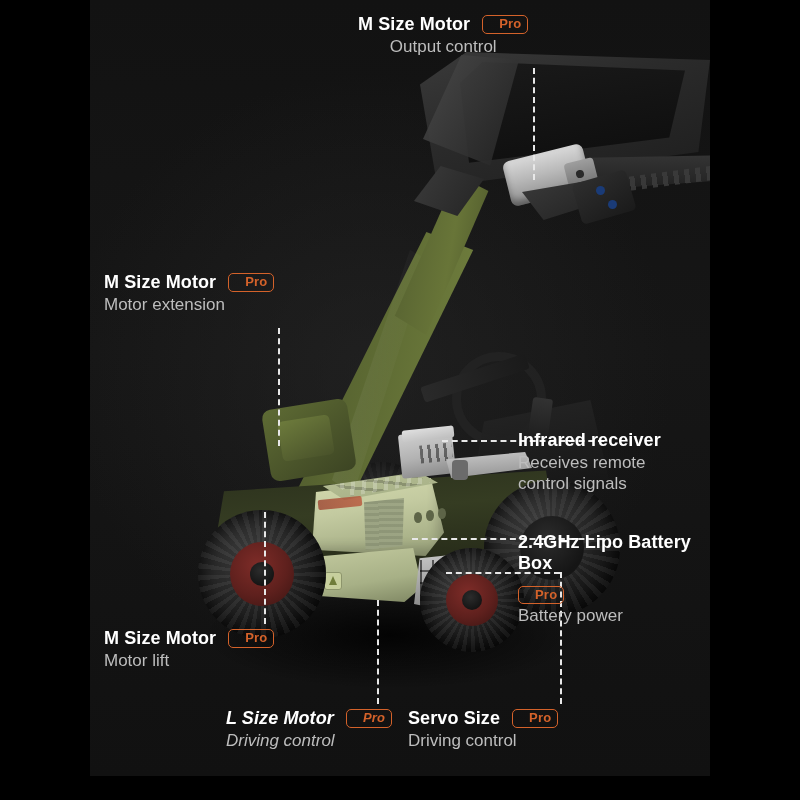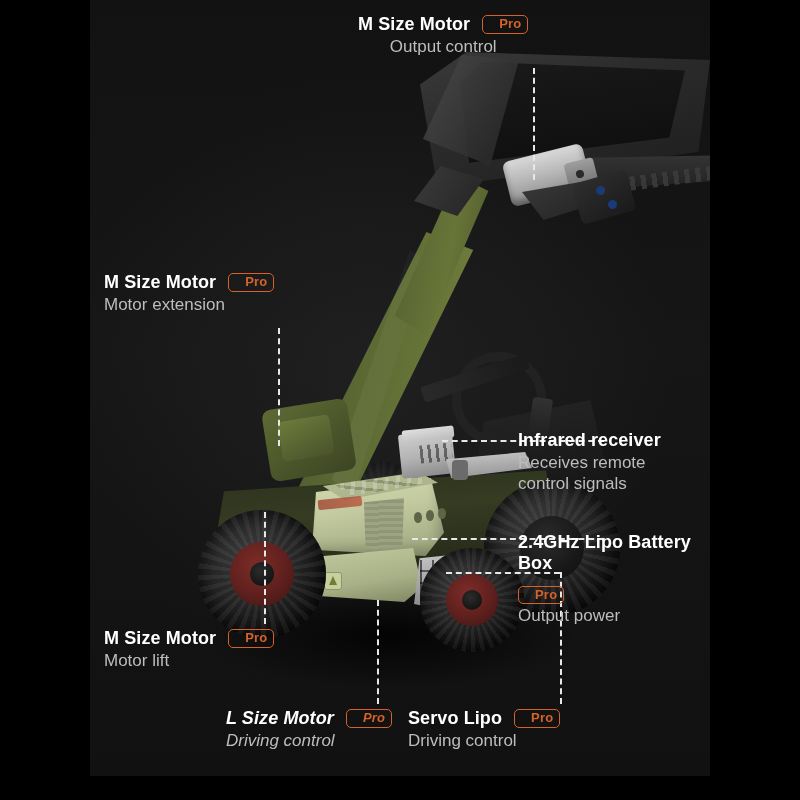--- a/index.html
+++ b/index.html
@@ -472,40 +472,40 @@
     </div>
     <div class="c-desc">Receives remote
 control signals</div>
   </div>
 
   <div class="callout" id="co-batt">
     <div class="title-wrap">
       <span class="c-title">2.4GHz Lipo Battery Box</span>
       <span class="pro">Pro</span>
     </div>
-    <div class="c-desc">Output power</div>
+    <div class="c-desc">Battery power</div>
   </div>
 
   <div class="callout" id="co-boomlift">
     <div class="title-wrap">
       <span class="c-title">M Size Motor</span>
       <span class="pro">Pro</span>
     </div>
     <div class="c-desc">Motor lift</div>
   </div>
 
   <div class="callout" id="co-lmotor">
     <div class="title-wrap">
       <span class="c-title">L Size Motor</span>
       <span class="pro">Pro</span>
     </div>
     <div class="c-desc">Driving control</div>
   </div>
 
   <div class="callout" id="co-servo">
     <div class="title-wrap">
-      <span class="c-title">Servo Lipo</span>
+      <span class="c-title">Servo Size</span>
       <span class="pro">Pro</span>
     </div>
     <div class="c-desc">Driving control</div>
   </div>
 
 </div>
 
 </body></html>

